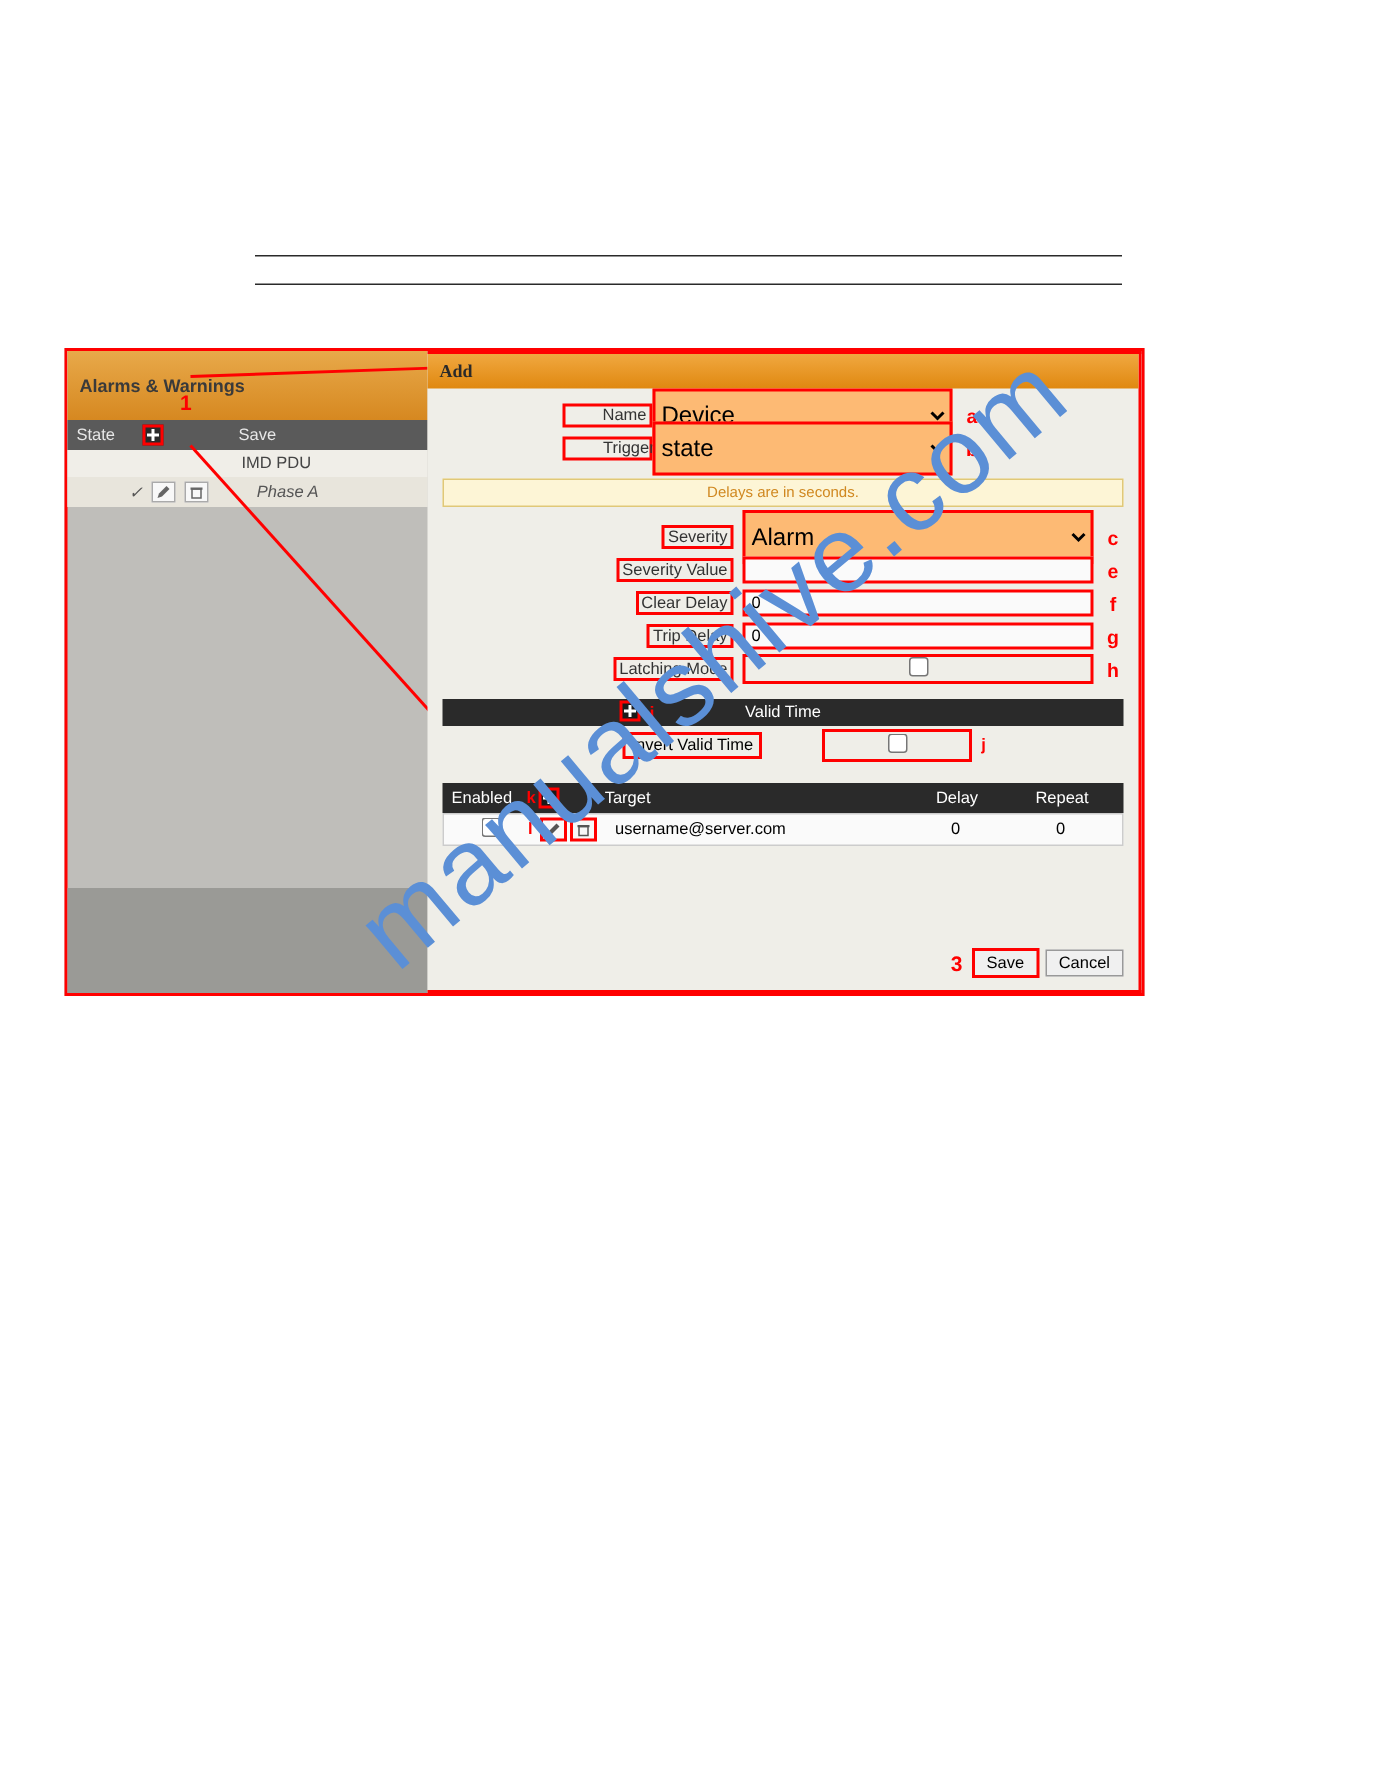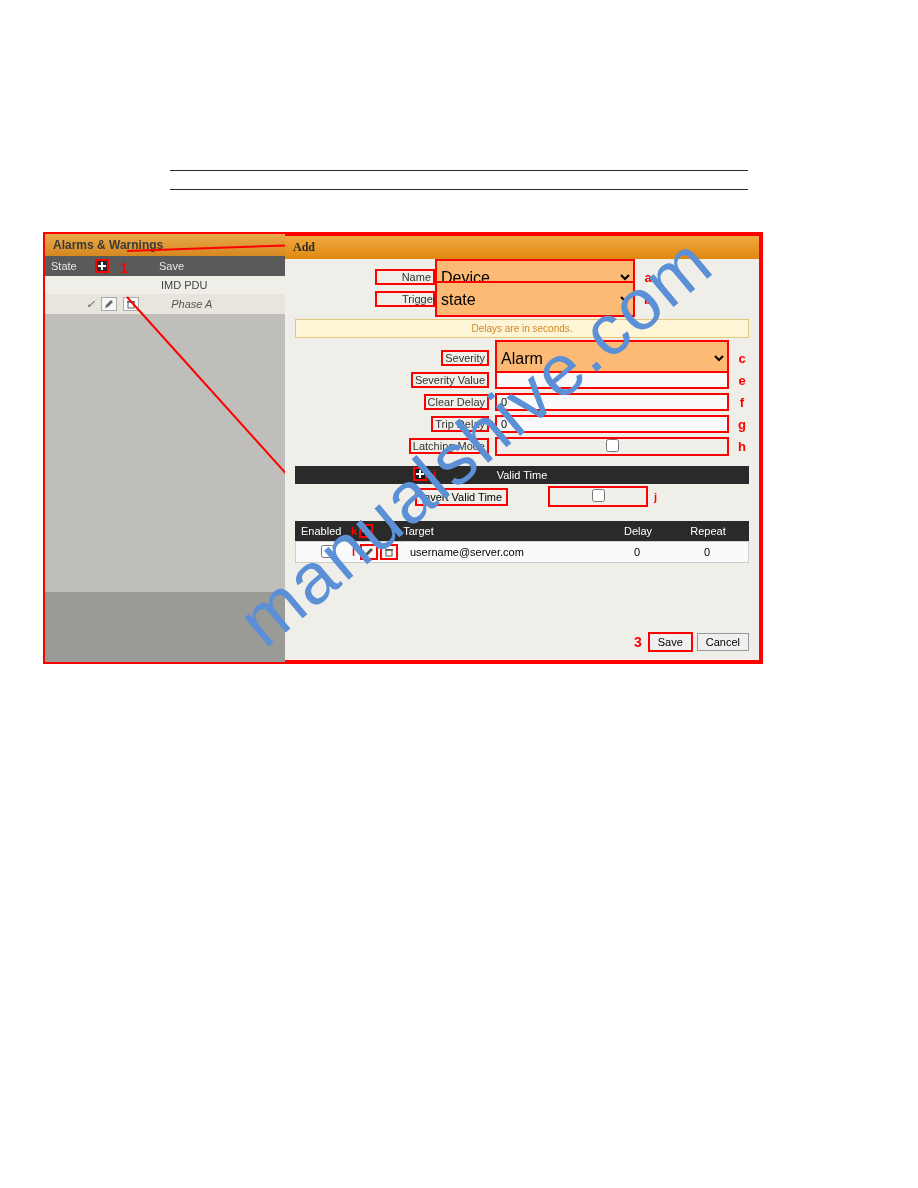--- a/index.html
+++ b/index.html
@@ -7,21 +7,21 @@
 
 .watermark { position: absolute; top: 400px; left: 180px; font-size: 72px; color: #5b8fd6; transform: rotate(-40deg); pointer-events: none; z-index: 100; font-weight: 400; letter-spacing: 2px; }
 
 .hr-container { padding: 170px 170px 0 170px; }
 .hr1 { border: none; border-top: 1.5px solid #2a2a2a; margin-bottom: 18px; }
 .hr2 { border: none; border-top: 1.5px solid #2a2a2a; }
 
 .screenshot { position: absolute; top: 232px; left: 43px; width: 720px; height: 432px; background: #bfbeba; border: 2px solid red; }
 
 .alarms-panel { position: absolute; top: 0; left: 0; width: 240px; background: #ded9d0; }
-.alarms-header { background: linear-gradient(#e8a94a, #d68820); padding: 4px 8px; font-size: 12px; font-weight: bold; color: #3a3a3a; }
+.alarms-header { background: linear-gradient(#e8a94a, #d68820); padding: 16px 8px; font-size: 12px; font-weight: bold; color: #3a3a3a; }
 .alarms-table-header { background: #5a5a5a; color: #e8e8e8; font-size: 11px; padding: 3px 6px; display: flex; align-items: center; }
 .alarms-table-header .state-col { width: 40px; }
 .add-btn-small { width: 14px; height: 14px; background: #2a2a2a; border: 2px solid red; display: inline-flex; align-items: center; justify-content: center; margin-left: 4px; }
 .add-btn-small svg { width: 10px; height: 10px; }
 .label-col { margin-left: 50px; }
 .alarms-row1 { background: #f0eee8; font-size: 11px; padding: 3px 6px; color: #444; display: flex; }
 .alarms-row1 .label-val { margin-left: 110px; }
 .alarms-row2 { background: #e8e5dc; font-size: 11px; padding: 3px 6px; color: #555; font-style: italic; display: flex; align-items: center; }
 .alarms-row2 .check { margin-left: 35px; }
 .alarms-row2 .edit-icon, .alarms-row2 .del-icon { width: 16px; height: 14px; border: 1px solid #aaa; background: #f8f8f8; margin-left: 6px; display: inline-flex; align-items: center; justify-content: center; }

